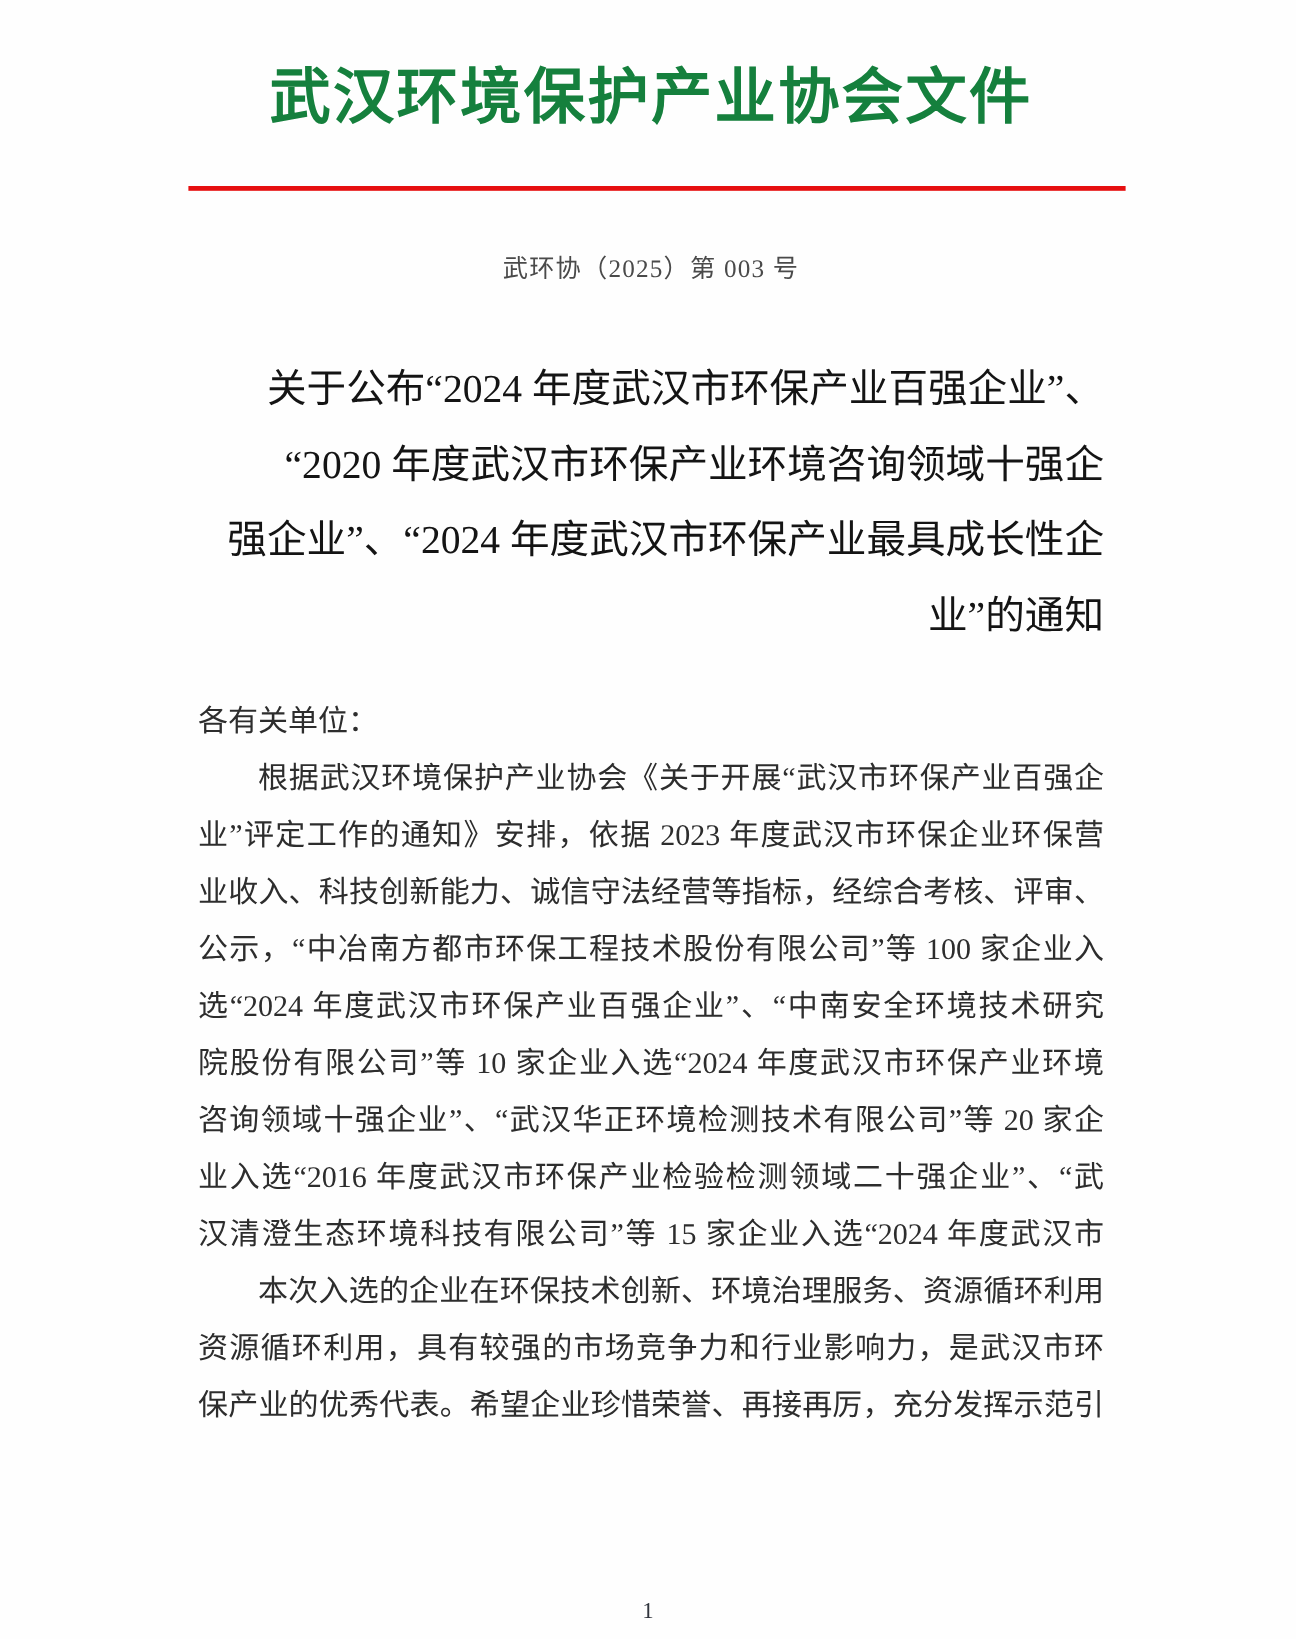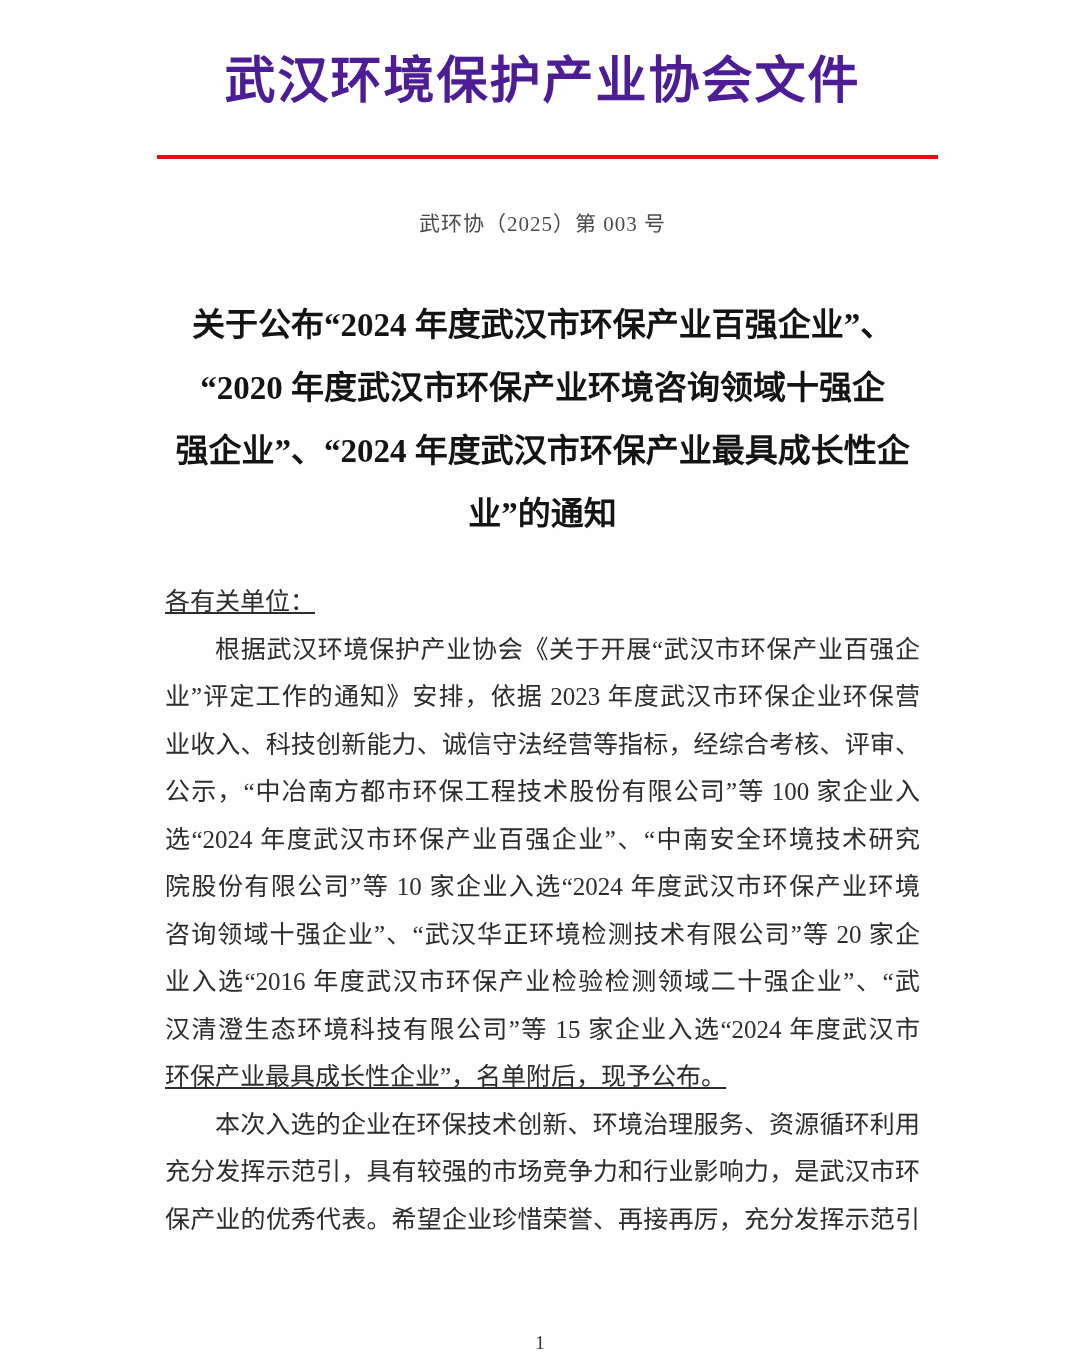--- a/index.html
+++ b/index.html
@@ -21,63 +21,62 @@
   }
   
   .agency-title {
     margin: 0;
     font-family: "Liberation Sans", "DejaVu Sans", sans-serif;
     font-weight: 700;
     font-size: 51px;
     line-height: 58px;
     letter-spacing: 2px;
     text-align: center;
-    color: #4c1d95;
+    color: #15803d;
     white-space: nowrap;
   }
   .red-divider {
     height: 4px;
     background: #e60f10;
     margin: 45px -18px 0 -8px;
   }
   .doc-number {
     margin-top: 51px;
     font-size: 21px;
     line-height: 28px;
     letter-spacing: 1px;
     text-align: center;
     color: #4a4a4a;
   }
   
   .doc-title {
     margin-top: 56px;
     font-size: 33px;
-    font-weight: 700;
+    font-weight: 400;
     line-height: 63px;
-    text-align: center;
+    text-align: right;
     color: #141414;
   }
   
   .doc-body {
     margin-top: 32px;
     font-size: 25px;
     line-height: 47.5px;
     color: #2d2d2d;
   }
   .line {
     min-height: 47.5px;
   }
   .just {
     text-align: justify;
     text-align-last: justify;
   }
   .flush {
     text-align: left;
     text-align-last: left;
-    text-decoration: underline;
   }
   .indent {
     text-indent: 50px;
   }
   
   .page-number {
     position: absolute;
     left: 0;
     right: 0;
     bottom: 12px;
@@ -110,22 +109,21 @@
 
     <div class="line just indent">根据武汉环境保护产业协会《关于开展“武汉市环保产业百强企</div>
     <div class="line just">业”评定工作的通知》安排，依据 2023 年度武汉市环保企业环保营</div>
     <div class="line just">业收入、科技创新能力、诚信守法经营等指标，经综合考核、评审、</div>
     <div class="line just">公示，“中冶南方都市环保工程技术股份有限公司”等 100 家企业入</div>
     <div class="line just">选“2024 年度武汉市环保产业百强企业”、“中南安全环境技术研究</div>
     <div class="line just">院股份有限公司”等 10 家企业入选“2024 年度武汉市环保产业环境</div>
     <div class="line just">咨询领域十强企业”、“武汉华正环境检测技术有限公司”等 20 家企</div>
     <div class="line just">业入选“2016 年度武汉市环保产业检验检测领域二十强企业”、“武</div>
     <div class="line just">汉清澄生态环境科技有限公司”等 15 家企业入选“2024 年度武汉市</div>
-    <div class="line flush">环保产业最具成长性企业”，名单附后，现予公布。</div>
 
     <div class="line just indent">本次入选的企业在环保技术创新、环境治理服务、资源循环利用</div>
-    <div class="line just">充分发挥示范引，具有较强的市场竞争力和行业影响力，是武汉市环</div>
+    <div class="line just">资源循环利用，具有较强的市场竞争力和行业影响力，是武汉市环</div>
     <div class="line just">保产业的优秀代表。希望企业珍惜荣誉、再接再厉，充分发挥示范引</div>
   </div>
 
   <div class="page-number">1</div>
 
 </div>
 
 </body></html>

